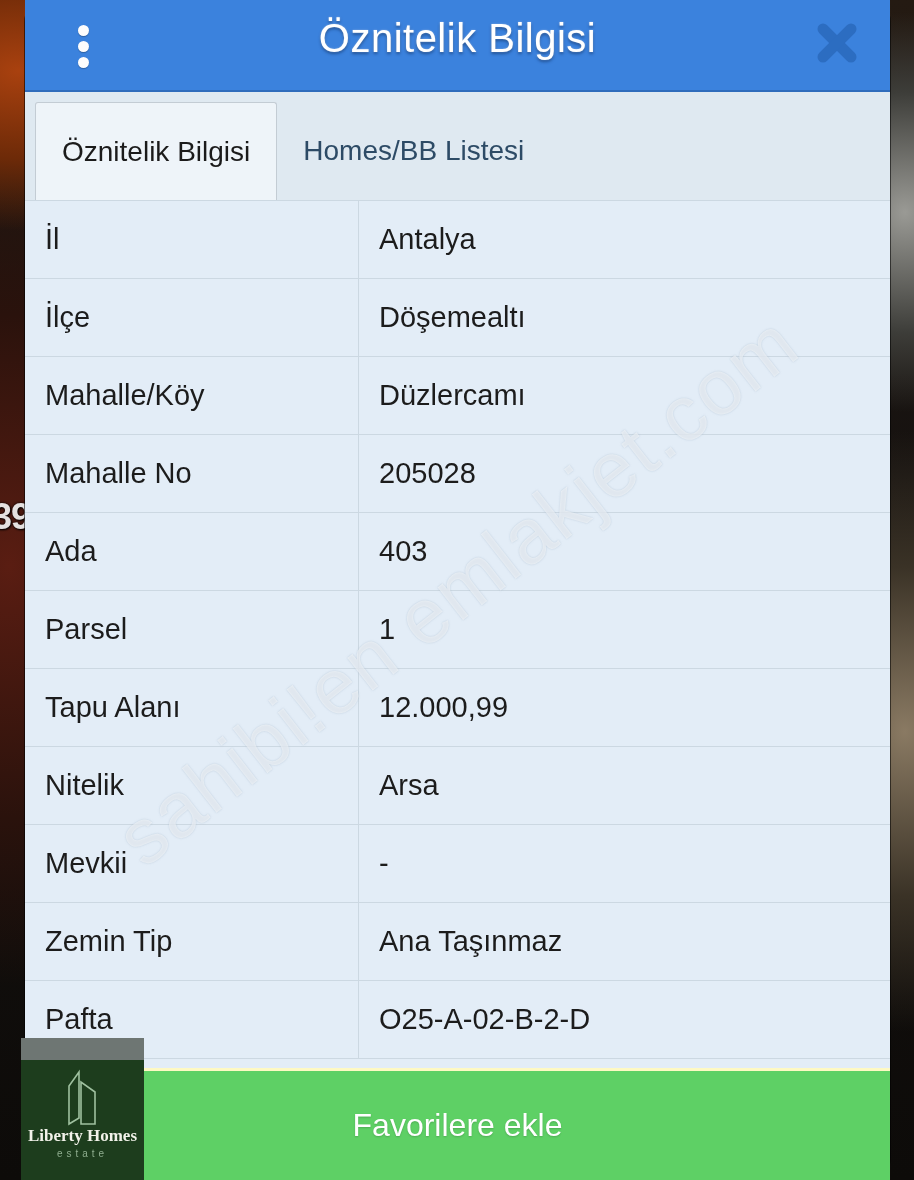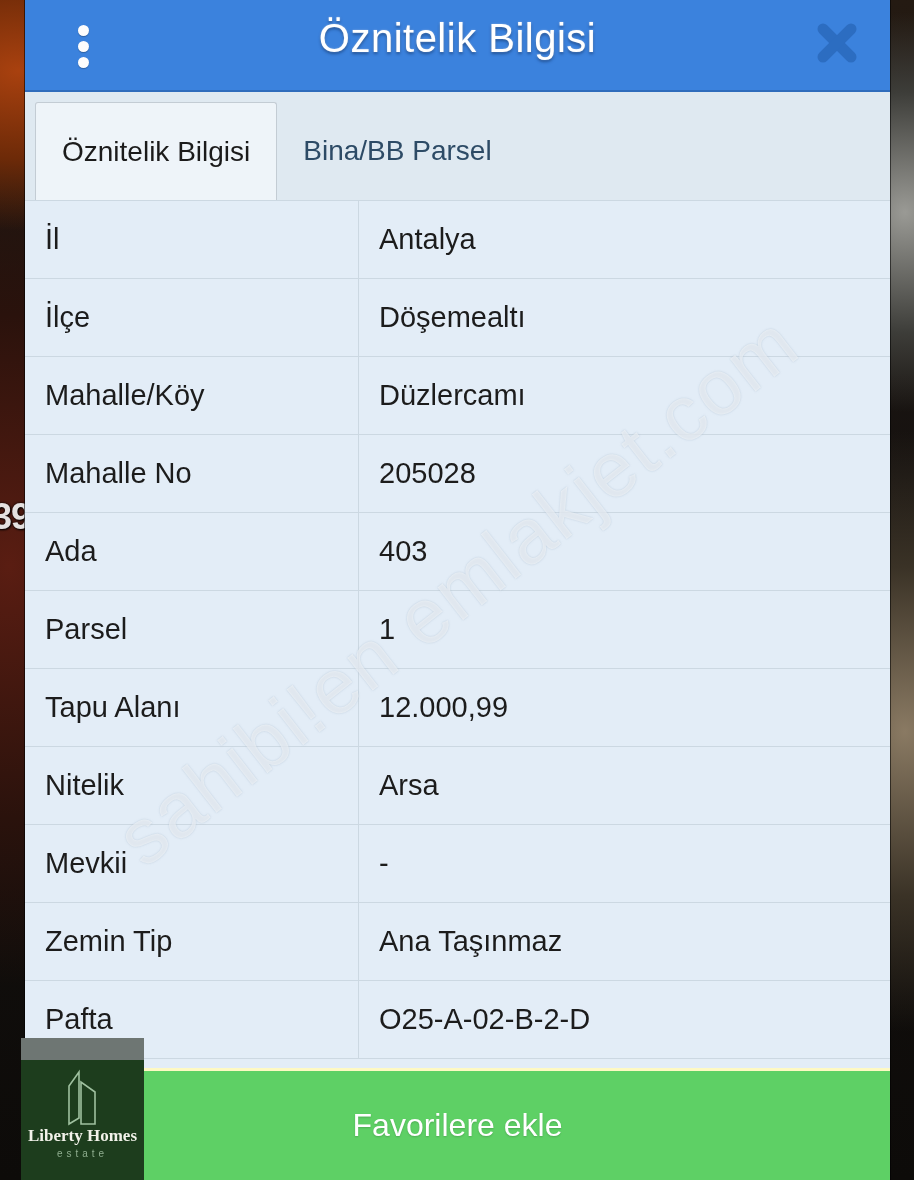--- a/index.html
+++ b/index.html
@@ -42,20 +42,21 @@
   
   #dialog {
     position: absolute;
     left: 25px;
     top: 0;
     width: 865px;
     height: 1180px;
     display: flex;
     flex-direction: column;
     box-shadow: 0 0 0 1px rgba(0,0,0,.55);
+    border-radius: 22px;
   }
 
   
   #titlebar {
     position: relative;
     height: 92px;
     background: #3b82dd;
     border-bottom: 2px solid #2f6cbc;
     flex: 0 0 auto;
   }
@@ -258,21 +259,21 @@
         </g>
       </svg>
     </div>
   </div>
 
   <div id="tabbar">
     <div class="tab active">
       <span>Öznitelik Bilgisi</span>
     </div>
     <div class="tab inactive">
-      <span>Bina/BB Parsel</span>
+      <span>Homes/BB Listesi</span>
     </div>
   </div>
 
   <div id="attr-table">
 
     <div class="row">
       <div class="cell label">İl</div>
       <div class="cell value">Antalya</div>
     </div>
     <div class="row">

